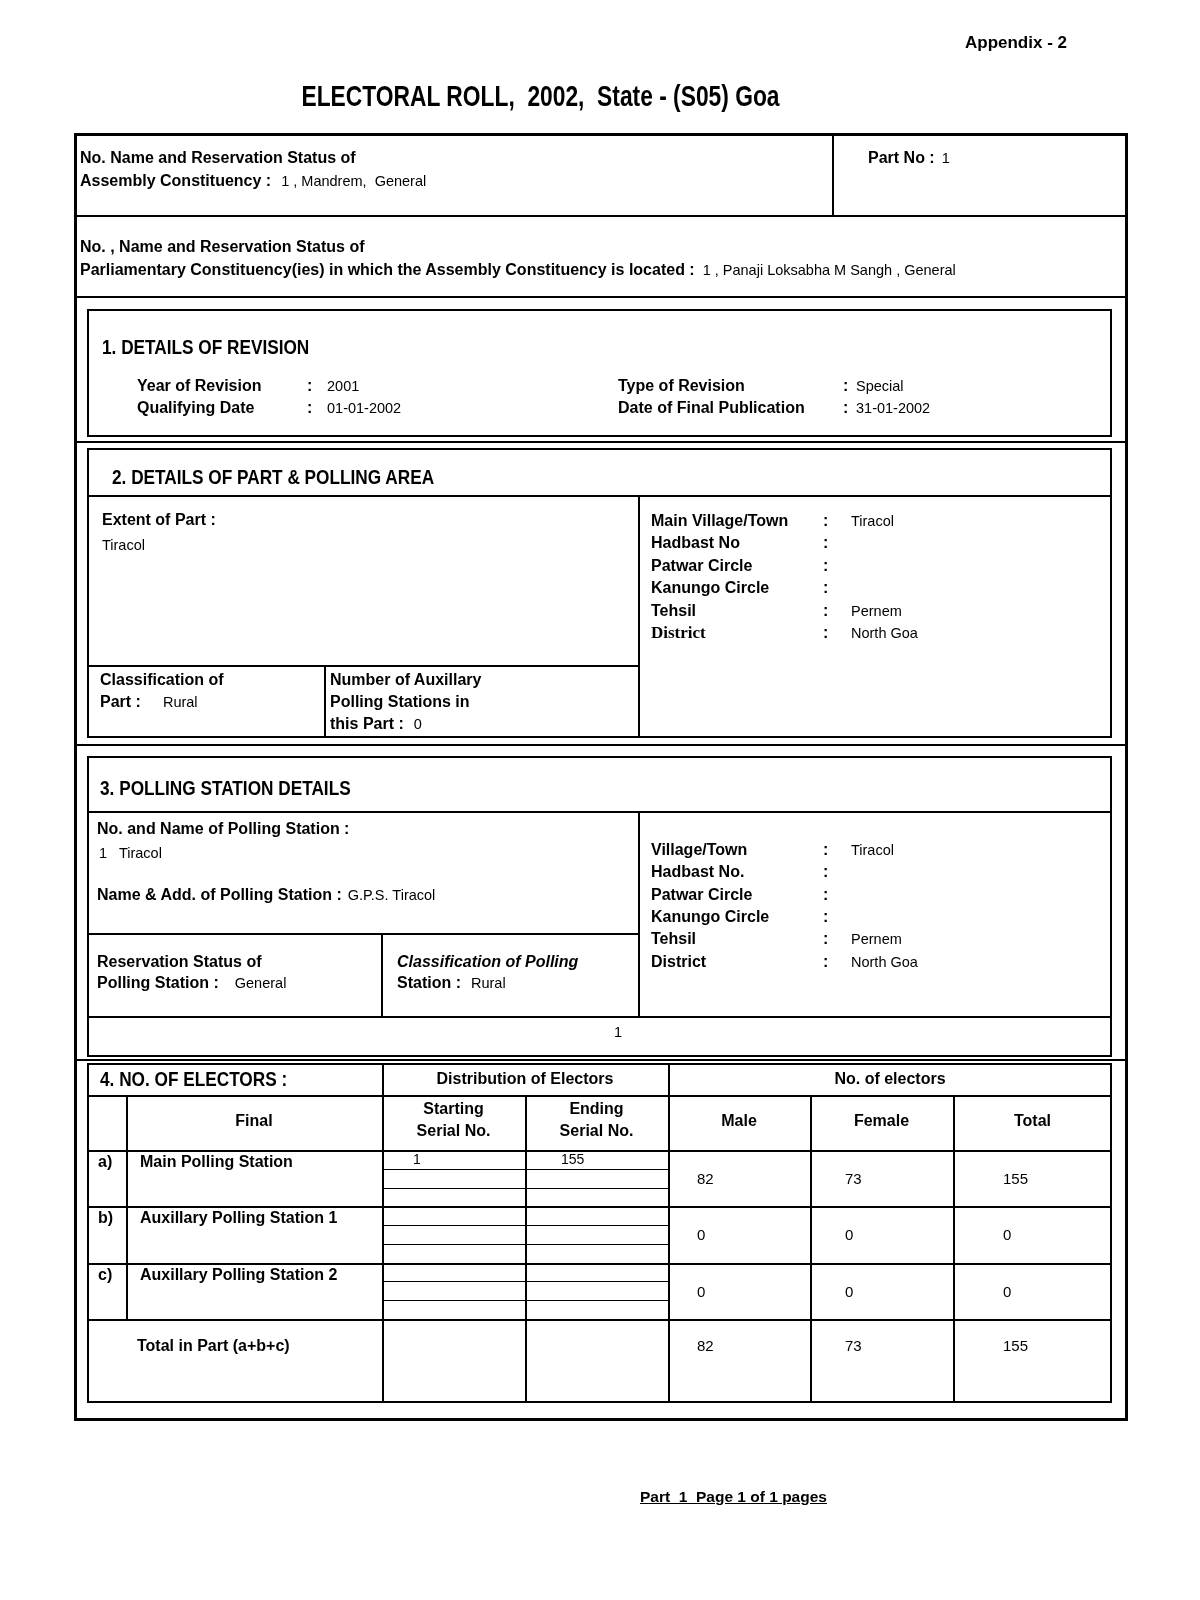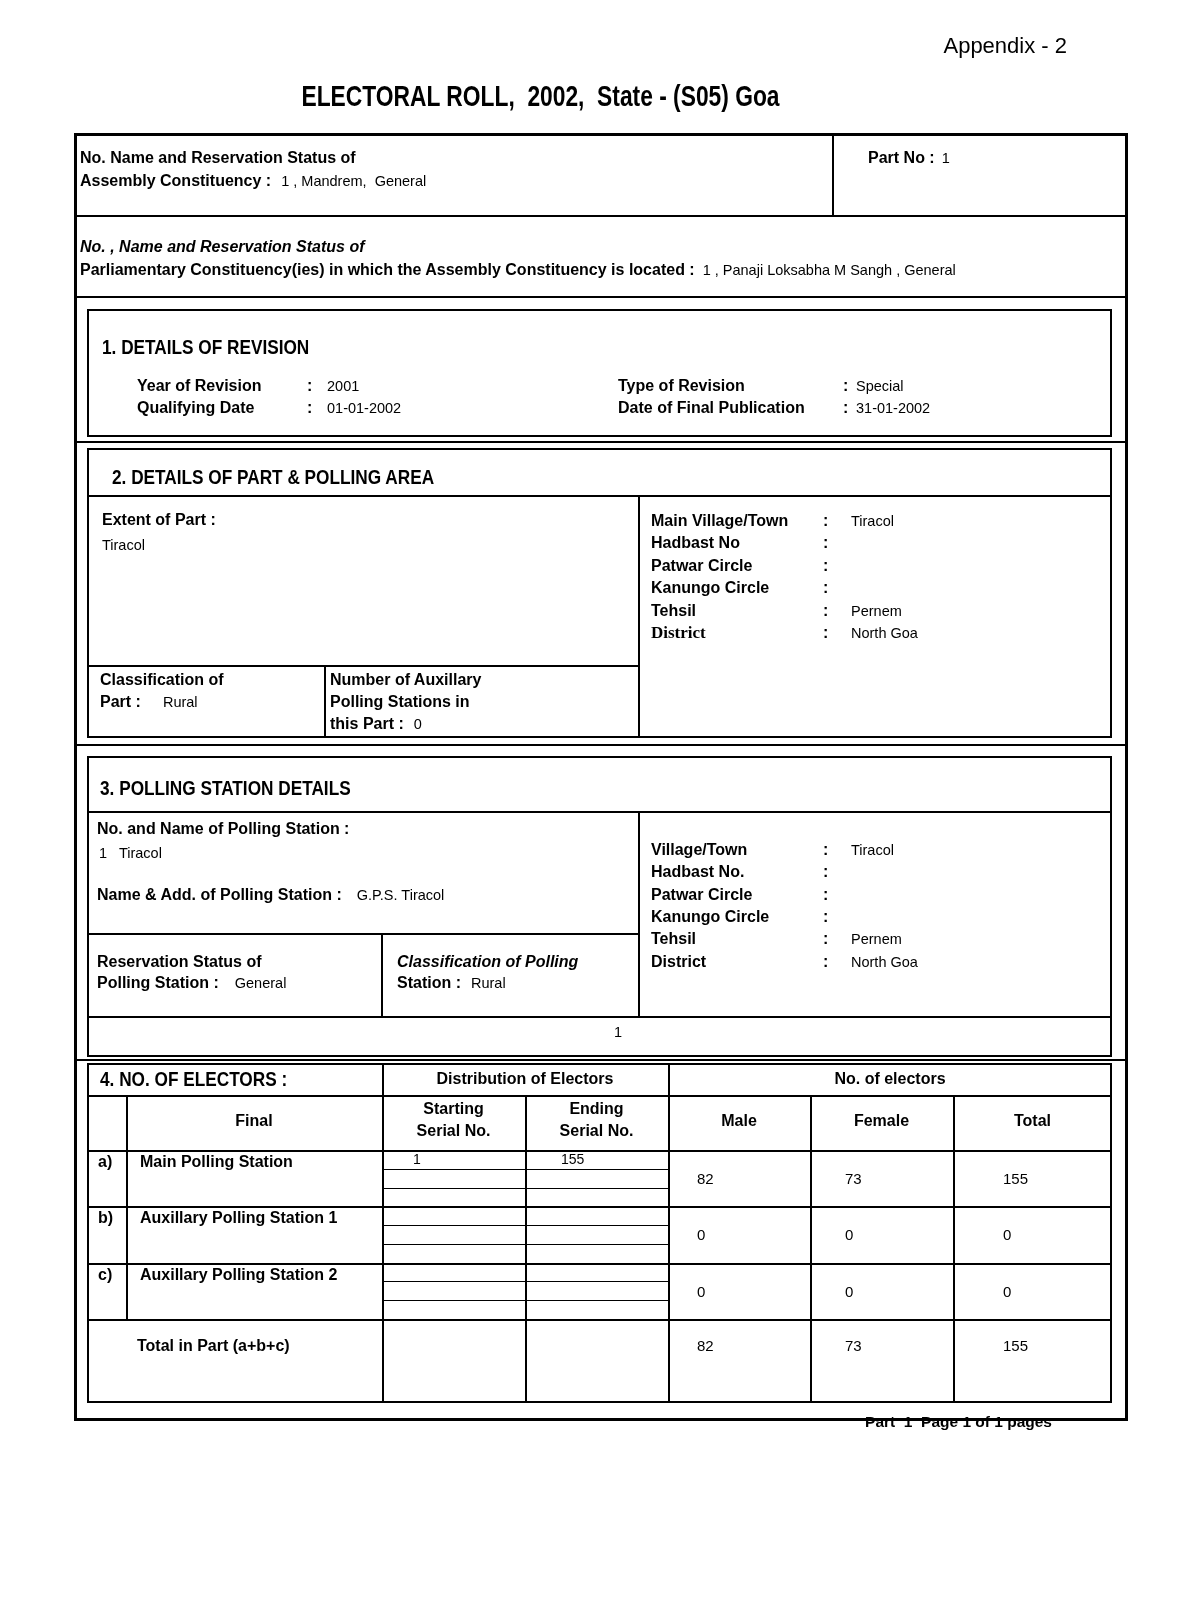--- a/index.html
+++ b/index.html
@@ -16,41 +16,41 @@
   .secbox{position:absolute;border:2px solid #000;background:transparent;}
   .lbl{font-weight:700;font-size:16px;white-space:pre;line-height:1.15;}
   .val{font-weight:400;font-size:14.5px;white-space:pre;line-height:1.15;}
   .num{font-weight:400;font-size:15px;white-space:pre;}
   .ctr{text-align:center;}
   .serif{font-family:"Liberation Serif", serif;font-size:17px;}
   .bigtitle{display:inline-block;font-size:30px;font-weight:700;white-space:pre;
     transform:scaleX(0.76);transform-origin:50% 50%;}
   .sectitle{display:inline-block;font-size:21px;font-weight:700;white-space:pre;
     transform:scaleX(0.82);transform-origin:0 0;}
-  .appendix{font-size:22px;font-weight:400;white-space:pre;}
+  .appendix{font-size:17px;font-weight:700;white-space:pre;}
   .footer{font-size:15.5px;font-weight:700;white-space:pre;}
 </style>
 </head>
 <body>
 
 <div class="page">
 
   <div class="abs appendix" style="top:33px;right:133px;">Appendix - 2</div>
   <div class="abs ctr" style="left:180px;top:79px;width:722px;"><span class="bigtitle">ELECTORAL ROLL,  2002,  State - (S05) Goa</span></div>
 
   <div class="frame" style="left:74px;top:133px;width:1054px;height:1288px;"></div>
 
   <div class="hl" style="left:76px;top:215px;width:1050px;"></div>
   <div class="vl" style="left:832px;top:135px;height:80px;"></div>
   <div class="abs lbl" style="left:80px;top:149px;">No. Name and Reservation Status of</div>
   <div class="abs" style="left:80px;top:172px;"><span class="lbl">Assembly Constituency :</span><span class="val" style="margin-left:10px;">1 , Mandrem,  General</span></div>
   <div class="abs" style="left:868px;top:149px;"><span class="lbl">Part No :</span><span class="val" style="margin-left:7px;">1</span></div>
 
   <div class="hl" style="left:76px;top:296px;width:1050px;"></div>
-  <div class="abs lbl" style="left:80px;top:238px;font-style:italic;">No. , Name and Reservation Status of</div>
+  <div class="abs lbl" style="left:80px;top:238px;">No. , Name and Reservation Status of</div>
   <div class="abs" style="left:80px;top:261px;"><span class="lbl">Parliamentary Constituency(ies) in which the Assembly Constituency is located :</span><span class="val" style="margin-left:8px;">1 , Panaji Loksabha M Sangh , General</span></div>
 
   <div class="secbox" style="left:87px;top:309px;width:1025px;height:128px;"></div>
   <div class="abs" style="left:102px;top:335px;"><span class="sectitle">1. DETAILS OF REVISION</span></div>
 
   <div class="abs lbl" style="left:137px;top:377px;">Year of Revision</div>
   <div class="abs lbl" style="left:307px;top:377px;">:</div>
   <div class="abs val" style="left:327px;top:378px;">2001</div>
 
   <div class="abs lbl" style="left:137px;top:399px;">Qualifying Date</div>
@@ -111,21 +111,21 @@
   <div class="hl" style="left:76px;top:744px;width:1050px;"></div>
 
   <div class="secbox" style="left:87px;top:756px;width:1025px;height:301px;"></div>
   <div class="hl" style="left:87px;top:811px;width:1025px;"></div>
   <div class="abs" style="left:100px;top:776px;"><span class="sectitle">3. POLLING STATION DETAILS</span></div>
 
   <div class="vl" style="left:638px;top:811px;height:205px;"></div>
 
   <div class="abs lbl" style="left:97px;top:820px;">No. and Name of Polling Station :</div>
   <div class="abs val" style="left:99px;top:845px;">1   Tiracol</div>
-  <div class="abs" style="left:97px;top:886px;"><span class="lbl">Name &amp; Add. of Polling Station :</span><span class="val" style="margin-left:15px;">G.P.S. Tiracol</span></div>
+  <div class="abs" style="left:97px;top:886px;"><span class="lbl">Name &amp; Add. of Polling Station :</span><span class="val" style="margin-left:6px;">G.P.S. Tiracol</span></div>
 
   <div class="abs lbl" style="left:651px;top:841px;">Village/Town</div>
   <div class="abs lbl" style="left:823px;top:841px;">:</div>
   <div class="abs val" style="left:851px;top:842px;">Tiracol</div>
 
   <div class="abs lbl" style="left:651px;top:863px;">Hadbast No.</div>
   <div class="abs lbl" style="left:823px;top:863px;">:</div>
   <div class="abs val" style="left:851px;top:864px;"></div>
 
   <div class="abs lbl" style="left:651px;top:886px;">Patwar Circle</div>
@@ -213,15 +213,15 @@
   <div class="abs num" style="left:561px;top:1264px;font-size:14px;"></div>
   <div class="abs num" style="left:697px;top:1283px;">0</div>
   <div class="abs num" style="left:845px;top:1283px;">0</div>
   <div class="abs num" style="left:1003px;top:1283px;">0</div>
 
   <div class="abs lbl" style="left:137px;top:1337px;">Total in Part (a+b+c)</div>
   <div class="abs num" style="left:697px;top:1337px;">82</div>
   <div class="abs num" style="left:845px;top:1337px;">73</div>
   <div class="abs num" style="left:1003px;top:1337px;">155</div>
 
-  <div class="abs footer" style="left:640px;top:1413px;width:412px;text-align:right;">Part  1  Page 1 of 1 pages</div>
+  <div class="abs footer" style="left:640px;top:1488px;width:412px;text-align:left;text-decoration:underline;">Part  1  Page 1 of 1 pages</div>
 
 </div>
 
 </body></html>

